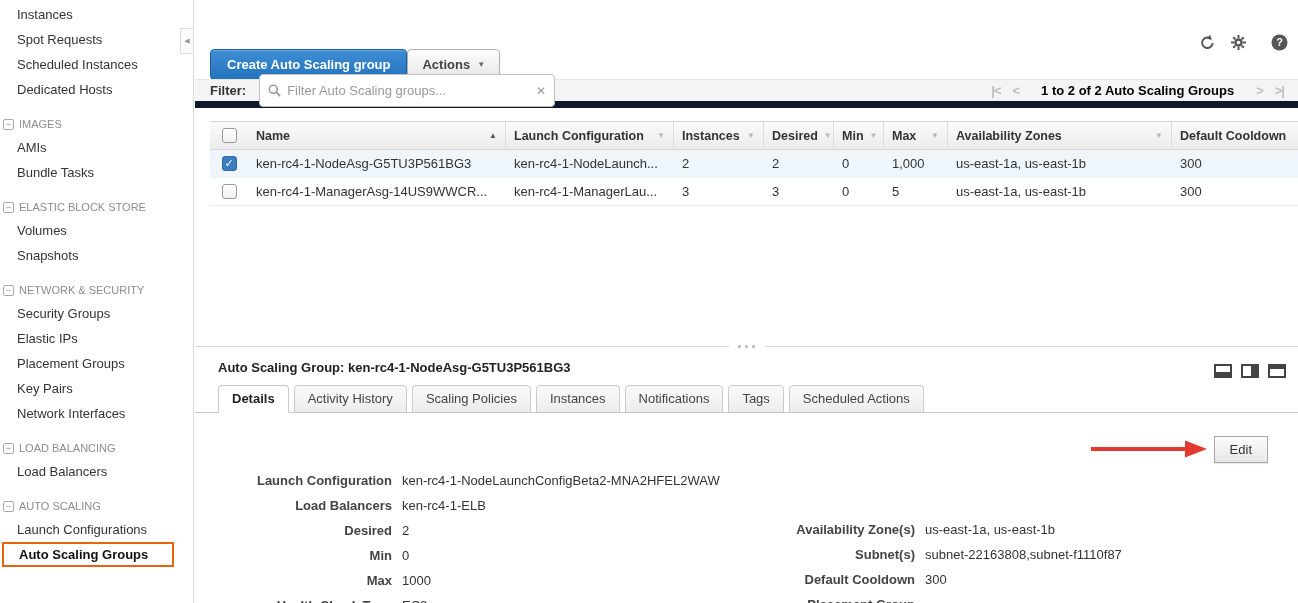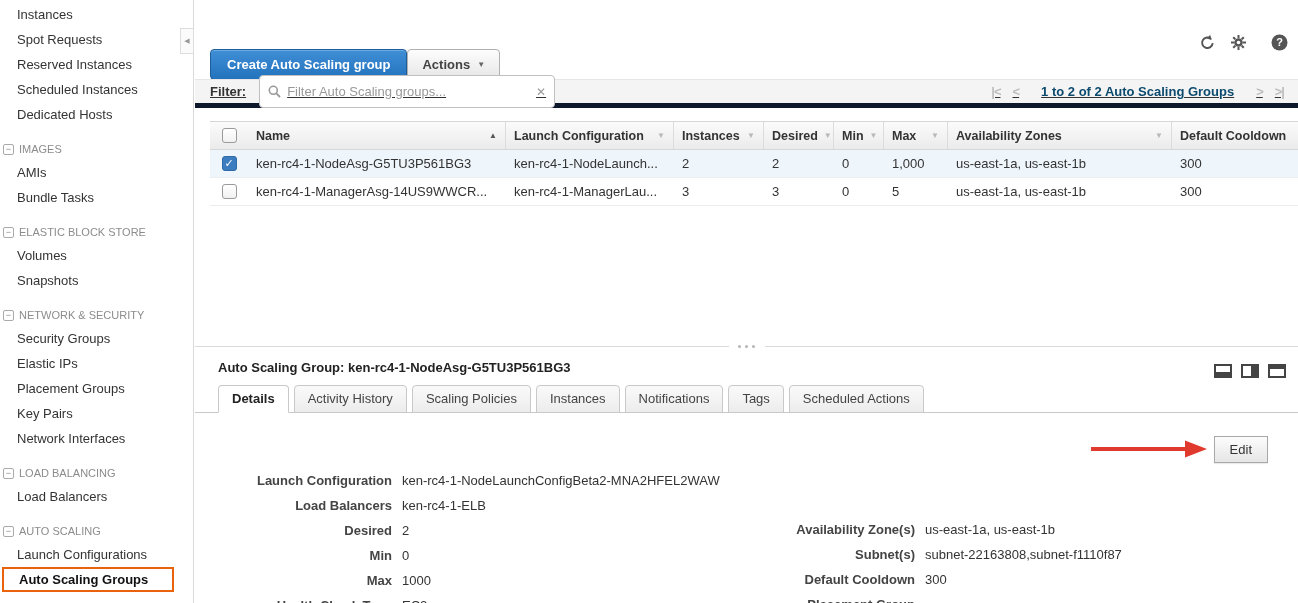--- a/index.html
+++ b/index.html
@@ -30,32 +30,32 @@
                  cursor:pointer; box-shadow:inset 0 1px 0 rgba(255,255,255,.25); font-family:inherit; }
   .btn-default { background:linear-gradient(#fdfdfd,#e6e6e6); border:1px solid #b0b0b0; color:#444;
                  font-weight:bold; font-size:13px; padding:0 14px; height:31px; border-radius:4px;
                  cursor:pointer; display:inline-flex; align-items:center; gap:7px; font-family:inherit; }
   .caret-down { font-size:8px; color:#666; }
 
   .top-icons { position:absolute; right:10px; top:34px; display:flex; gap:14px; align-items:center; }
   .top-icons .ticon { cursor:pointer; display:inline-flex; }
 
   .filter-bar { position:absolute; left:0; top:79px; width:100%; height:29px; background:#f4f4f4;
-                border-top:1px solid #e6e6e6; border-bottom:5px solid #0f172a;
-                display:flex; align-items:center;text-decoration:underline; }
+                border-top:1px solid #e6e6e6; border-bottom:7px solid #0f172a;
+                display:flex; align-items:center; }
   .filter-label { font-weight:bold; margin-left:15px; font-size:13px; }
   .search-box { margin-left:13px; width:296px; height:33px; background:#fff; border:1px solid #c0c0c0;
                 border-radius:4px; display:flex; align-items:center; padding:0 8px; gap:6px; }
   .search-input { border:none; outline:none; flex:1; font-size:13px; color:#555;
                   font-family:inherit; background:transparent; }
   .search-input::placeholder { color:#999; }
   .clear-x { color:#999; font-size:12px; cursor:pointer; }
   .pagination { margin-left:auto; display:flex; align-items:center; gap:12px; padding-right:14px; font-size:13px; }
   .page-arrow { color:#bdbdbd; font-size:13px; cursor:pointer; font-weight:bold; letter-spacing:-1px; }
-  .page-count { font-weight:bold; color:#0c4a6e; margin:0 10px; }
+  .page-count { font-weight:bold; color:#000000; margin:0 10px; }
 
   
   .asg-table { position:absolute; left:15px; top:121px; right:0; }
   .t-header { display:flex; height:29px; background:linear-gradient(#fbfbfb,#ebebeb);
               border-top:1px solid #d6d6d6; border-bottom:1px solid #d6d6d6;
               font-size:12.5px; font-weight:bold; color:#333; }
   .th { display:flex; align-items:center; justify-content:space-between; padding:0 8px;
         border-right:1px solid #dcdcdc; overflow:hidden; white-space:nowrap; cursor:pointer; }
   .th:last-child { border-right:none; }
   .sort-active { color:#555; font-size:8px; margin-left:6px; }
@@ -109,21 +109,20 @@
   .f-value { color:#333; white-space:nowrap; }
 </style>
 </head>
 <body>
 
 <div id="app">
 
   <aside class="sidebar">
     <div class="side-item">Instances</div>
     <div class="side-item">Spot Requests</div>
-    <div class="side-item">Reserved Instances</div>
     <div class="side-item">Scheduled Instances</div>
     <div class="side-item">Dedicated Hosts</div>
 
     <div class="side-header">
       <span class="collapse-box">−</span>
       <span>IMAGES</span>
     </div>
     <div class="side-item">AMIs</div>
     <div class="side-item">Bundle Tasks</div>
 

